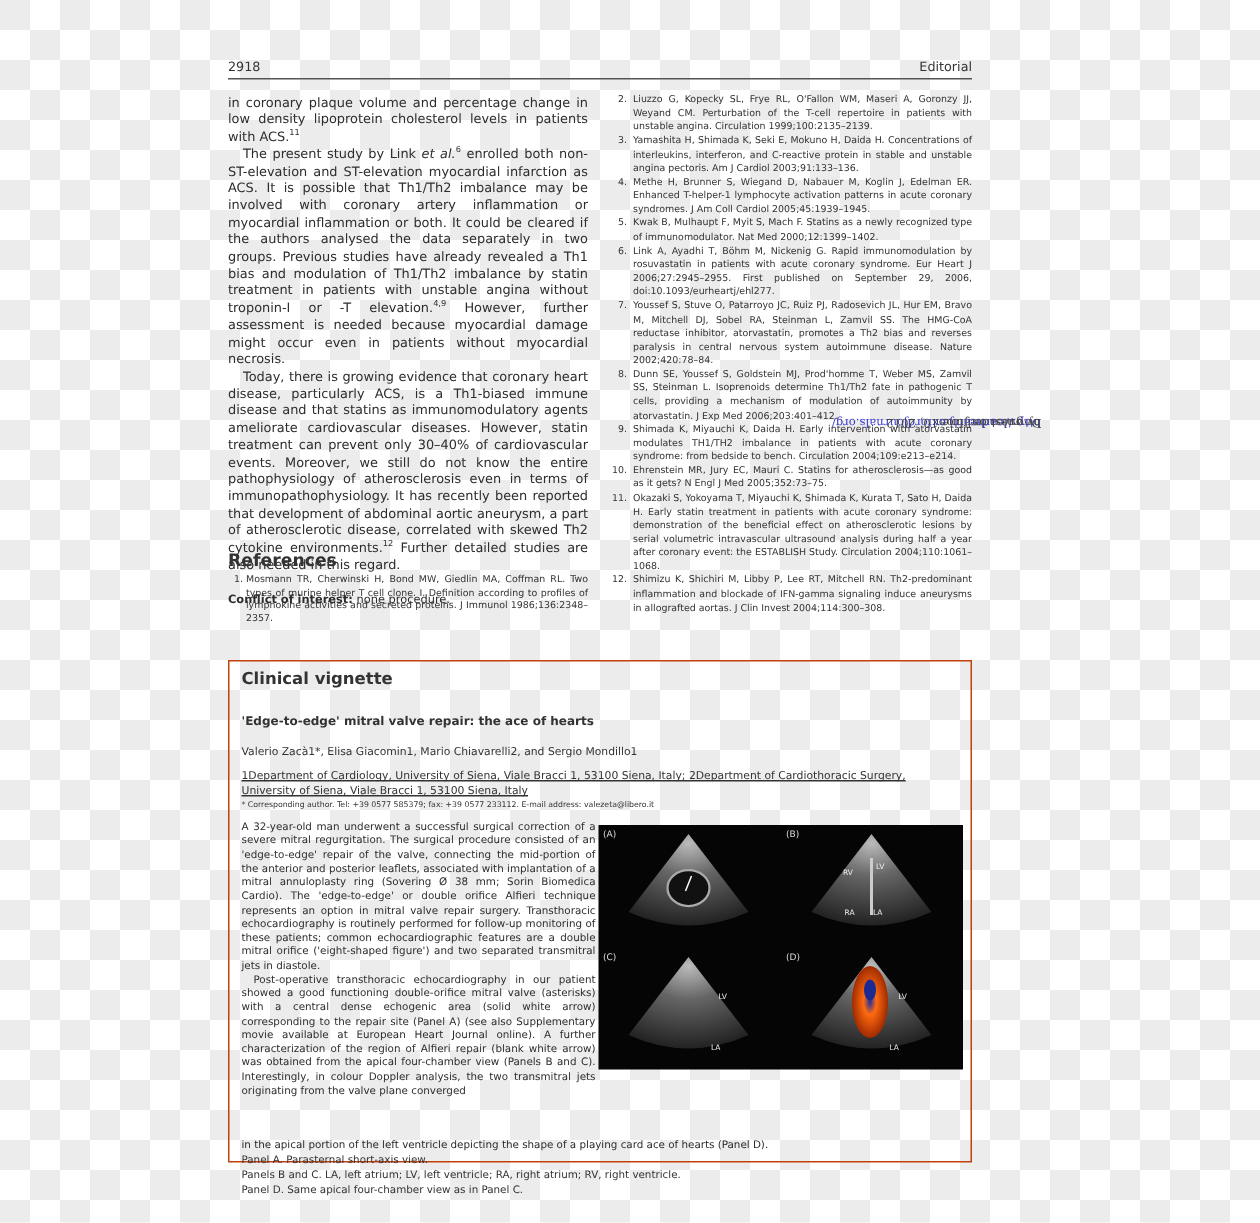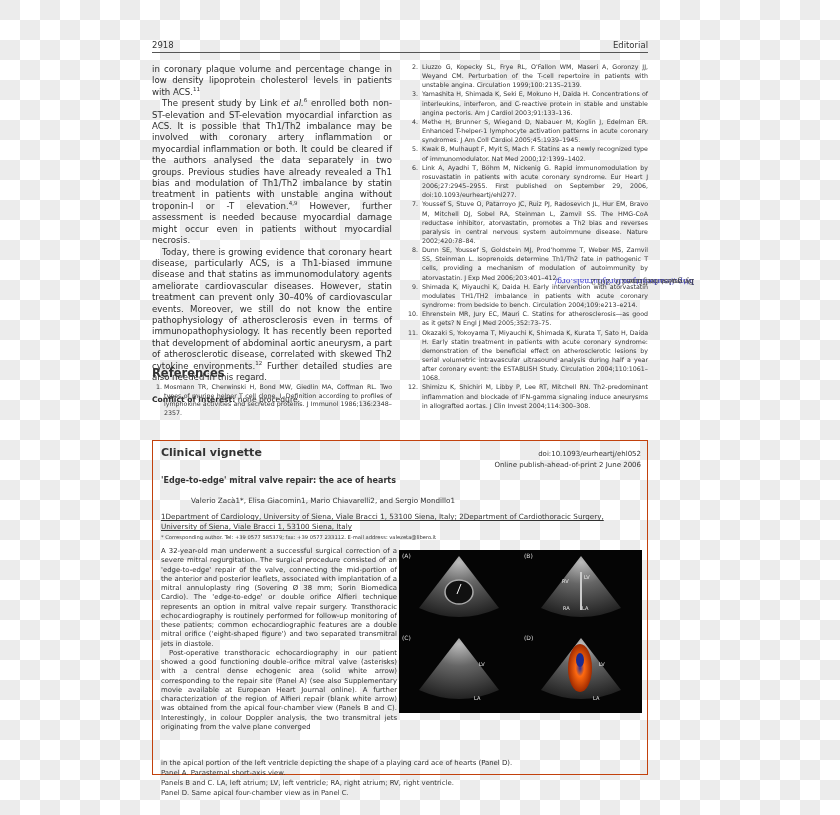--- a/index.html
+++ b/index.html
@@ -31,21 +31,21 @@
   .ref{position:relative;padding-left:12px;text-align:justify;margin-bottom:0;}
   .ref .n{position:absolute;left:0;top:0;width:10px;text-align:right;}
   .refs-right .ref{padding-left:12px;}
   .refs-right .ref .n{left:-2px;}
   i{font-style:italic;}
 
   .vbox{position:absolute;left:152px;top:440px;width:494px;height:333px;border:1px solid #c2410c;}
   .v-title{position:absolute;left:8px;top:5px;font-size:11px;font-weight:bold;color:#333;}
   .v-doi{position:absolute;right:6px;top:8px;font-size:7px;color:#333;text-align:right;line-height:11px;}
   .v-art{position:absolute;left:8px;top:35px;font-size:8px;font-weight:bold;color:#333;}
-  .v-auth{position:absolute;left:8px;top:55px;font-size:7.2px;color:#333;padding-left:30px;}
+  .v-auth{position:absolute;left:8px;top:55px;font-size:7.2px;color:#333;}
   .v-aff{position:absolute;left:8px;top:71px;width:470px;font-size:7.2px;line-height:10px;color:#333;text-decoration:underline;}
   .v-corr{position:absolute;left:8px;top:93px;font-size:5.2px;color:#333;}
   .v-body{position:absolute;left:8px;top:106px;width:236px;font-size:6.9px;line-height:9.25px;text-align:justify;color:#2d2d2d;}
   .v-body p{margin:0;}
   .v-body p.ind{text-indent:8px;}
   .v-full{position:absolute;left:8px;top:318px;width:480px;font-size:6.9px;line-height:9.25px;}
   .v-cap{position:absolute;left:8px;width:480px;font-size:6.9px;line-height:10px;color:#333;}
 
   .echo{position:absolute;left:399px;top:550px;width:243px;height:163px;background:#050505;overflow:hidden;}
   .side-note{position:absolute;left:676px;top:268px;width:20px;height:360px;}
@@ -82,24 +82,20 @@
   <div class="ref"><span class="n">7.</span><span>Youssef S, Stuve O, Patarroyo JC, Ruiz PJ, Radosevich JL, Hur EM, Bravo M, Mitchell DJ, Sobel RA, Steinman L, Zamvil SS. The HMG-CoA reductase inhibitor, atorvastatin, promotes a Th2 bias and reverses paralysis in central nervous system autoimmune disease. Nature 2002;420:78–84.</span></div>
   <div class="ref"><span class="n">8.</span><span>Dunn SE, Youssef S, Goldstein MJ, Prod'homme T, Weber MS, Zamvil SS, Steinman L. Isoprenoids determine Th1/Th2 fate in pathogenic T cells, providing a mechanism of modulation of autoimmunity by atorvastatin. J Exp Med 2006;203:401–412.</span></div>
   <div class="ref"><span class="n">9.</span><span>Shimada K, Miyauchi K, Daida H. Early intervention with atorvastatin modulates TH1/TH2 imbalance in patients with acute coronary syndrome: from bedside to bench. Circulation 2004;109:e213–e214.</span></div>
   <div class="ref"><span class="n">10.</span><span>Ehrenstein MR, Jury EC, Mauri C. Statins for atherosclerosis—as good as it gets? N Engl J Med 2005;352:73–75.</span></div>
   <div class="ref"><span class="n">11.</span><span>Okazaki S, Yokoyama T, Miyauchi K, Shimada K, Kurata T, Sato H, Daida H. Early statin treatment in patients with acute coronary syndrome: demonstration of the beneficial effect on atherosclerotic lesions by serial volumetric intravascular ultrasound analysis during half a year after coronary event: the ESTABLISH Study. Circulation 2004;110:1061–1068.</span></div>
   <div class="ref"><span class="n">12.</span><span>Shimizu K, Shichiri M, Libby P, Lee RT, Mitchell RN. Th2-predominant inflammation and blockade of IFN-gamma signaling induce aneurysms in allografted aortas. J Clin Invest 2004;114:300–308.</span></div>
 </div>
 
 <div class="vbox">
   <div class="v-title">Clinical vignette</div>
-  <div class="v-doi">
-    <div>doi:10.1093/eurheartj/ehl052</div>
-    <div>Online publish-ahead-of-print 2 June 2006</div>
-  </div>
   <div class="v-art">'Edge-to-edge' mitral valve repair: the ace of hearts</div>
   <div class="v-auth">Valerio Zacà1*, Elisa Giacomin1, Mario Chiavarelli2, and Sergio Mondillo1</div>
   <div class="v-aff">1Department of Cardiology, University of Siena, Viale Bracci 1, 53100 Siena, Italy; 2Department of Cardiothoracic Surgery, University of Siena, Viale Bracci 1, 53100 Siena, Italy</div>
   <div class="v-corr">* Corresponding author. Tel: +39 0577 585379; fax: +39 0577 233112. E-mail address: valezeta@libero.it</div>
   <div class="v-body">
     <p>A 32-year-old man underwent a successful surgical correction of a severe mitral regurgitation. The surgical procedure consisted of an 'edge-to-edge' repair of the valve, connecting the mid-portion of the anterior and posterior leaflets, associated with implantation of a mitral annuloplasty ring (Sovering Ø 38 mm; Sorin Biomedica Cardio). The 'edge-to-edge' or double orifice Alfieri technique represents an option in mitral valve repair surgery. Transthoracic echocardiography is routinely performed for follow-up monitoring of these patients; common echocardiographic features are a double mitral orifice ('eight-shaped figure') and two separated transmitral jets in diastole.</p>
     <p class="ind">Post-operative transthoracic echocardiography in our patient showed a good functioning double-orifice mitral valve (asterisks) with a central dense echogenic area (solid white arrow) corresponding to the repair site (Panel A) (see also Supplementary movie available at European Heart Journal online). A further characterization of the region of Alfieri repair (blank white arrow) was obtained from the apical four-chamber view (Panels B and C). Interestingly, in colour Doppler analysis, the two transmitral jets originating from the valve plane converged</p>
   </div>
   <div class="v-full">in the apical portion of the left ventricle depicting the shape of a playing card ace of hearts (Panel D).</div>
   <div class="v-cap" style="top:337px;">Panels B and C. LA, left atrium; LV, left ventricle; RA, right atrium; RV, right ventricle.</div>

